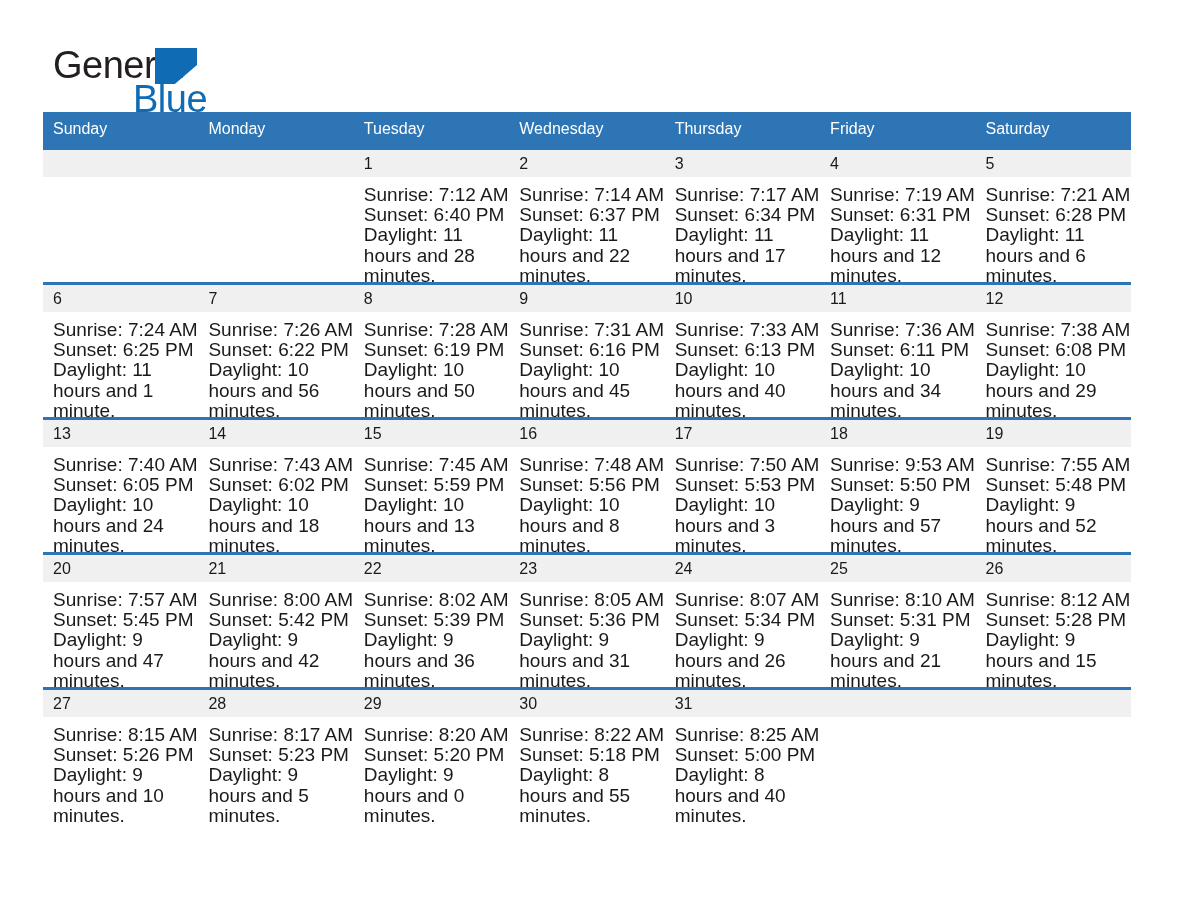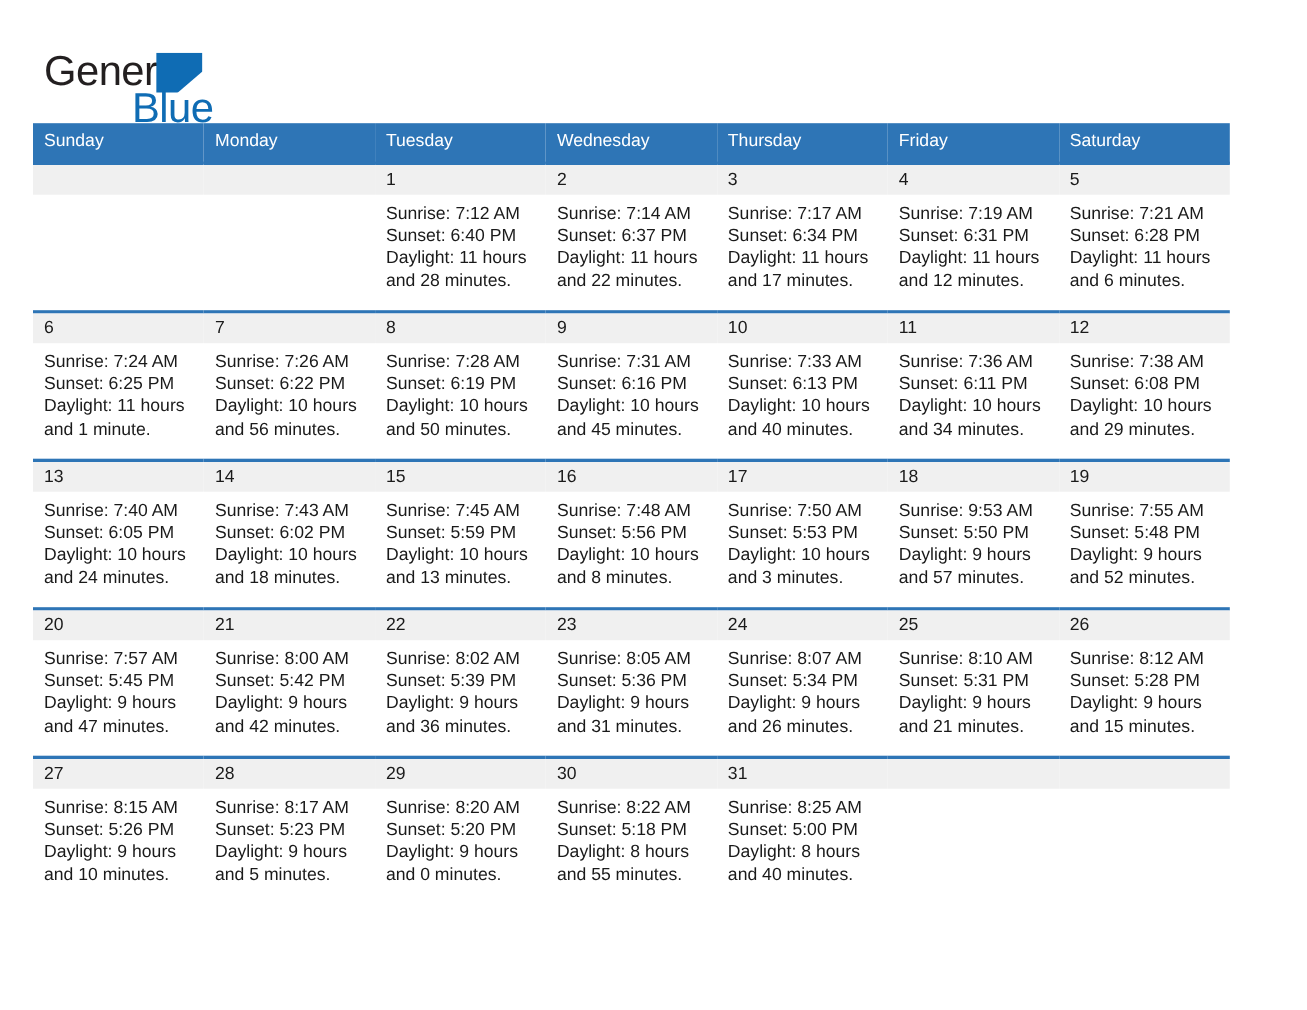--- a/index.html
+++ b/index.html
@@ -13,21 +13,21 @@
     height: 918px;
     font-family: "Liberation Sans", sans-serif;
     -webkit-font-smoothing: antialiased;
     overflow: hidden;
   }
   .page {
     position: relative;
     width: 1188px;
     height: 918px;
     box-sizing: border-box;
-    padding: 0 30px;
+    padding: 0 43px;
   }
 
   
   .top-bar {
     position: relative;
     height: 112px;
   }
   .brand {
     position: absolute;
     left: 10px;
@@ -127,21 +127,21 @@
     padding-left: 10px;
     font-size: 16px;
     color: #1a1a1a;
     box-sizing: border-box;
   }
   .daynum-band.empty {
     color: transparent;
   }
   .dayinfo {
     padding: 8px 6px 0 10px;
-    font-size: 16px;
+    font-size: 19px;
     line-height: 20.2px;
     color: #1a1a1a;
   }
   .dayinfo div {
     white-space: nowrap;
   }
   .dayinfo .daylight {
     white-space: normal;
   }
 </style>

